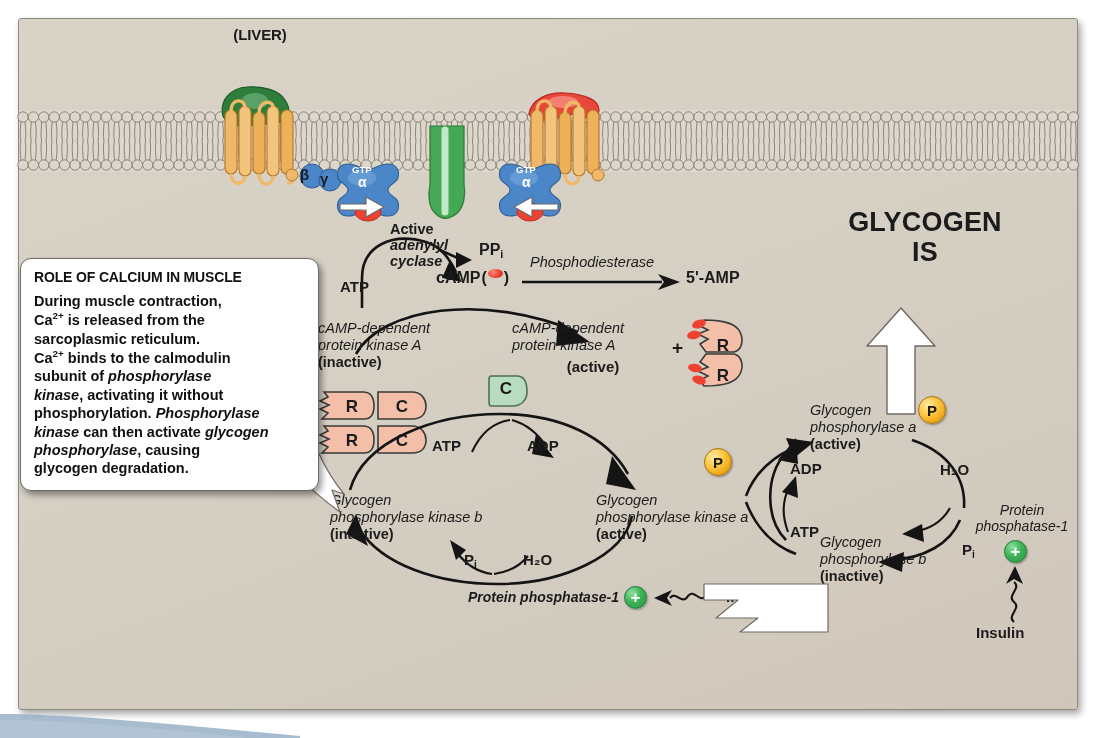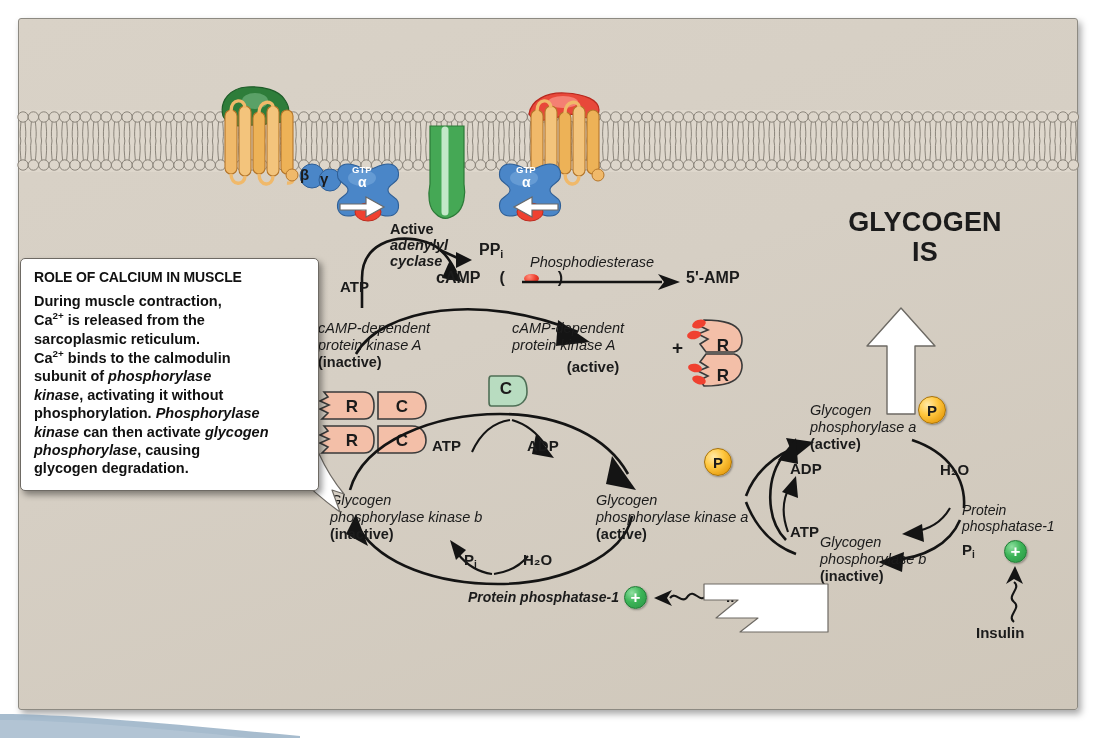--- a/index.html
+++ b/index.html
@@ -22,21 +22,21 @@
   .bold{font-weight:bold;color:#1b1b1b;}
   .ital{font-style:italic;color:#1b1b1b;}
   .lbl-b{font-weight:bold;font-size:15px;color:#1b1b1b;}
   .cyc{font-size:14.5px;color:#1b1b1b;text-align:left;line-height:1.18;}
   .cyc .n{font-style:italic;display:block;}
   .cyc .s{font-weight:bold;display:block;font-style:normal;}
 
   .giant{font-weight:bold;font-size:27px;color:#1b1b1b;text-align:center;line-height:1.1;letter-spacing:.2px;}
 
   
-  .callout{background:#ffffff;border:1px solid #6e6a64;border-radius:5px;
+  .callout{background:#ffffff;border:1px solid #6e6a64;border-radius:11px;
            box-shadow:3px 4px 6px rgba(0,0,0,.40);}
   .callout .title{font-weight:bold;font-size:14px;color:#111;margin:0 0 7px 0;letter-spacing:-.15px;}
   .callout .body{font-weight:bold;font-size:14.5px;color:#111;line-height:1.27;}
   .callout .body i{font-style:italic;}
 
   sup{font-size:.68em;vertical-align:super;}
   sub{font-size:.68em;vertical-align:baseline;position:relative;top:3px;}
 
   
   .pcirc{width:26px;height:26px;border-radius:50%;
@@ -283,20 +283,21 @@
         <use href="#lipU" x="1002.3999999999985" y="55"></use>
         <use href="#lipU" x="1012.7999999999985" y="55"></use>
         <use href="#lipU" x="1023.1999999999985" y="55"></use>
         <use href="#lipU" x="1033.5999999999985" y="55"></use>
         <use href="#lipU" x="1043.9999999999986" y="55"></use>
         <use href="#lipU" x="1054.3999999999987" y="55"></use>
       </g>
   </svg>
 
   <div class="abs hdr" style="left:60px;top:26px;width:400px;">
+    <div>(LIVER)</div>
   </div>
   <div class="abs hdr" style="left:432px;top:26px;width:420px;">
   </div>
 
   <svg class="abs" style="left:205px;top:80px;" width="120" height="110">
 
     <path d="M18,36 C14,20 26,8 42,7 C58,6 74,10 80,20 C88,32 82,44 72,42 C66,40 62,46 54,45 C44,44 36,48 28,45 C22,43 20,40 18,36 Z" fill="#2e7d3a" stroke="#1e5c29" stroke-width="1.2"></path>
     <ellipse cx="50" cy="21" rx="13" ry="8" fill="#7fc08c" opacity=".55"></ellipse>
 
     <g stroke="#b5762a" stroke-width="1.1">
@@ -377,21 +378,21 @@
   </svg>
 
   <div class="abs bold" style="left:340px;top:278px;font-size:15px;">ATP</div>
   <div class="abs" style="left:390px;top:222px;width:72px;text-align:left;font-size:14.5px;line-height:1.1;">
     <span class="bold">Active</span><br>
     <span class="bold ital">adenylyl</span><br>
     <span class="bold ital">cyclase</span>
   </div>
   <div class="abs bold" style="left:479px;top:241px;font-size:16px;"><span>PP</span><sub>i</sub></div>
 
-  <div class="abs" style="left:436px;top:269px;display:flex;align-items:center;gap:19px;">
+  <div class="abs" style="left:436px;top:269px;display:flex;align-items:flex-start;gap:1px;">
     <span class="bold" style="font-size:16px;">cAMP</span>
     <span class="bold" style="font-size:16px;">(</span>
     <span class="reddot"></span>
     <span class="bold" style="font-size:16px;">)</span>
   </div>
 
   <svg class="abs" style="left:522px;top:272px;" width="160" height="22">
     <path class="ln" d="M0,10 L140,10"></path>
     <path d="M136,2 L158,10 L136,18 L142,10 Z" fill="#141414"></path>
   </svg>
@@ -528,21 +529,21 @@
     <span class="n">Glycogen</span>
     <span class="n">phosphorylase b</span>
     <span class="s">(inactive)</span>
   </div>
 
   <div class="abs lbl-b" style="left:790px;top:460px;">ADP</div>
   <div class="abs lbl-b" style="left:790px;top:523px;">ATP</div>
   <div class="abs lbl-b" style="left:940px;top:461px;">H₂O</div>
   <div class="abs lbl-b" style="left:962px;top:541px;"><span>P</span><sub>i</sub></div>
 
-  <div class="abs ital" style="left:962px;top:502px;width:120px;font-size:14px;line-height:1.15;text-align:left;">
+  <div class="abs ital" style="left:962px;top:502px;width:120px;font-size:14px;line-height:1.15;text-align:center;">
     <span>Protein</span><br>
     <span>phosphatase-1</span>
   </div>
   <div class="abs gcirc" style="left:1004px;top:540px;">+</div>
   <svg class="abs" style="left:1002px;top:562px;" width="26" height="64">
     <path class="ln-thin" d="M12,60 C4,54 20,46 12,40 C4,34 20,26 12,20"></path>
     <path d="M4,22 L13,4 L21,22 L12,17 Z" fill="#141414"></path>
   </svg>
   <div class="abs bold" style="left:976px;top:624px;font-size:15px;">Insulin</div>
 

